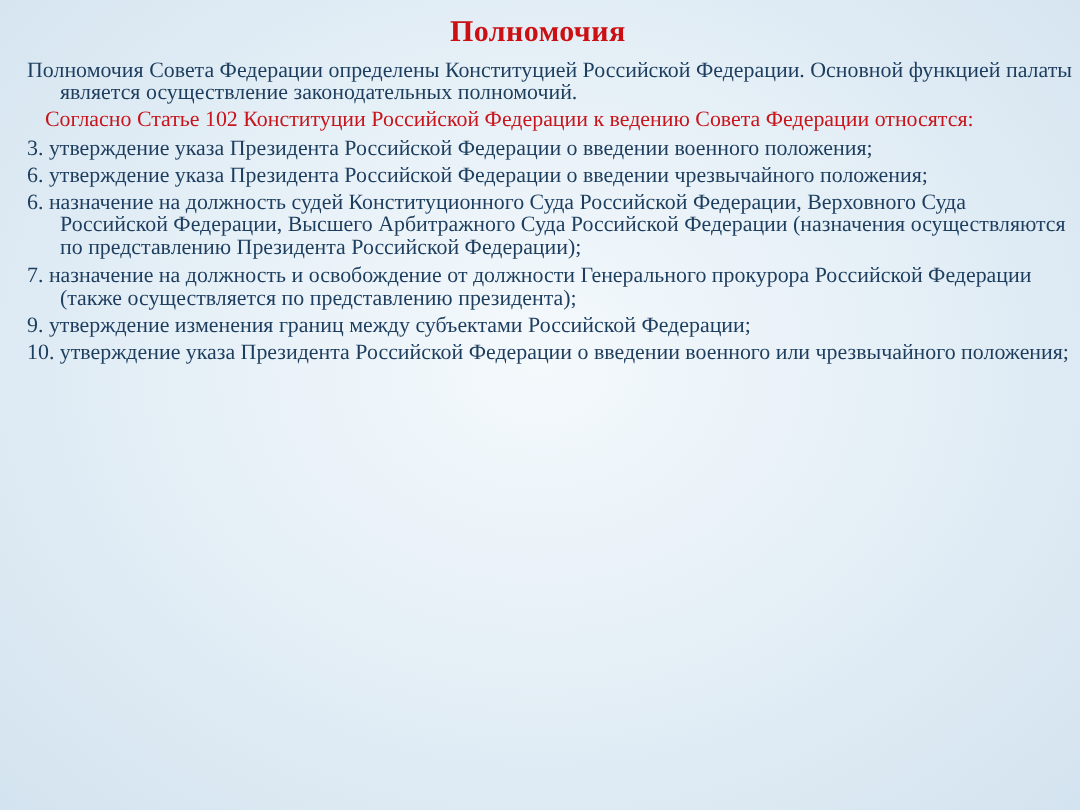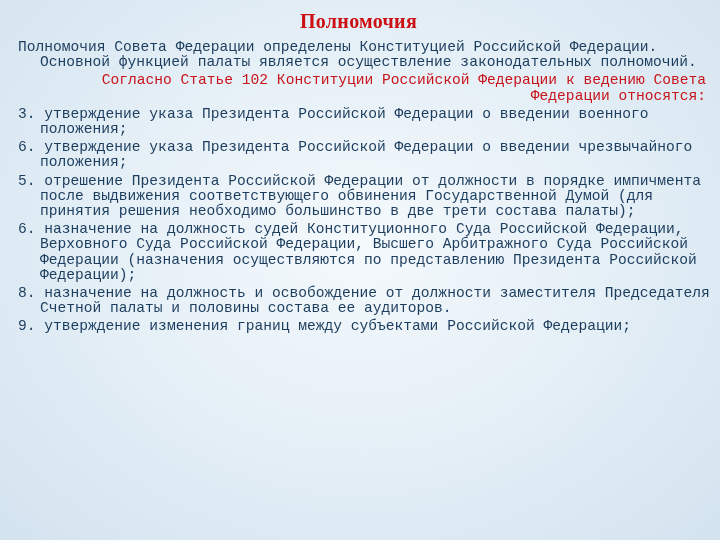--- a/index.html
+++ b/index.html
@@ -11,41 +11,41 @@
     position: relative;
   }
   .slide { position: absolute; left: 0; top: 0; width: 720px; height: 540px; }
   .title {
     position: absolute; top: 10px; left: 0; width: 621px; text-align: center;
     font-family: "Liberation Serif", serif; font-weight: bold;
     font-size: 20px; color: #cc0f12; letter-spacing: 0.3px; margin-left: 48px;
   }
   .body {
     position: absolute; left: 18px; top: 40px; width: 700px;
-    font-family: Liberation Mono, monospace;
+    font-family: Liberation Serif, serif;
     font-size: 14.6px; line-height: 15.2px;
   }
   .para { padding-left: 22px; text-indent: -22px; margin: 0 0 3px 0; }
   .red-para {
-    color: #c8141b; text-align: right; margin: 0 0 3px 0; padding: 0 12px;
+    color: #c8141b; text-align: left; margin: 0 0 3px 0; padding: 0 12px;
   }
   .item { padding-left: 22px; text-indent: -22px; margin: 0 0 3px 0; }
 </style>
 </head>
 <body>
 
 <div class="slide">
   <div class="title">Полномочия</div>
 
   <div class="body">
     <p class="para">Полномочия Совета Федерации определены Конституцией Российской Федерации. Основной функцией палаты является осуществление законодательных полномочий.</p>
     <p class="red-para">Согласно Статье 102 Конституции Российской Федерации к ведению Совета Федерации относятся:</p>
 
     <div>
       <p class="item">3. утверждение указа Президента Российской Федерации о введении военного положения;</p>
       <p class="item">6. утверждение указа Президента Российской Федерации о введении чрезвычайного положения;</p>
-      <p class="item">5. отрешение Президента Российской Федерации от должности в порядке импичмента после выдвижения соответствующего обвинения Государственной Думой (для принятия решения необходимо большинство в две трети состава палаты);</p>
       <p class="item">6. назначение на должность судей Конституционного Суда Российской Федерации, Верховного Суда Российской Федерации, Высшего Арбитражного Суда Российской Федерации (назначения осуществляются по представлению Президента Российской Федерации);</p>
-      <p class="item">8. назначение на должность и освобождение от должности заместителя Председателя Счетной палаты и половины состава ее аудиторов.</p>
+      <p class="item">7. назначение на должность и освобождение от должности Генерального прокурора Российской Федерации (также осуществляется по представлению президента);</p>
       <p class="item">9. утверждение изменения границ между субъектами Российской Федерации;</p>
+      <p class="item">10. утверждение указа Президента Российской Федерации о введении военного или чрезвычайного положения;</p>
     </div>
   </div>
 </div>
 
 </body></html>

